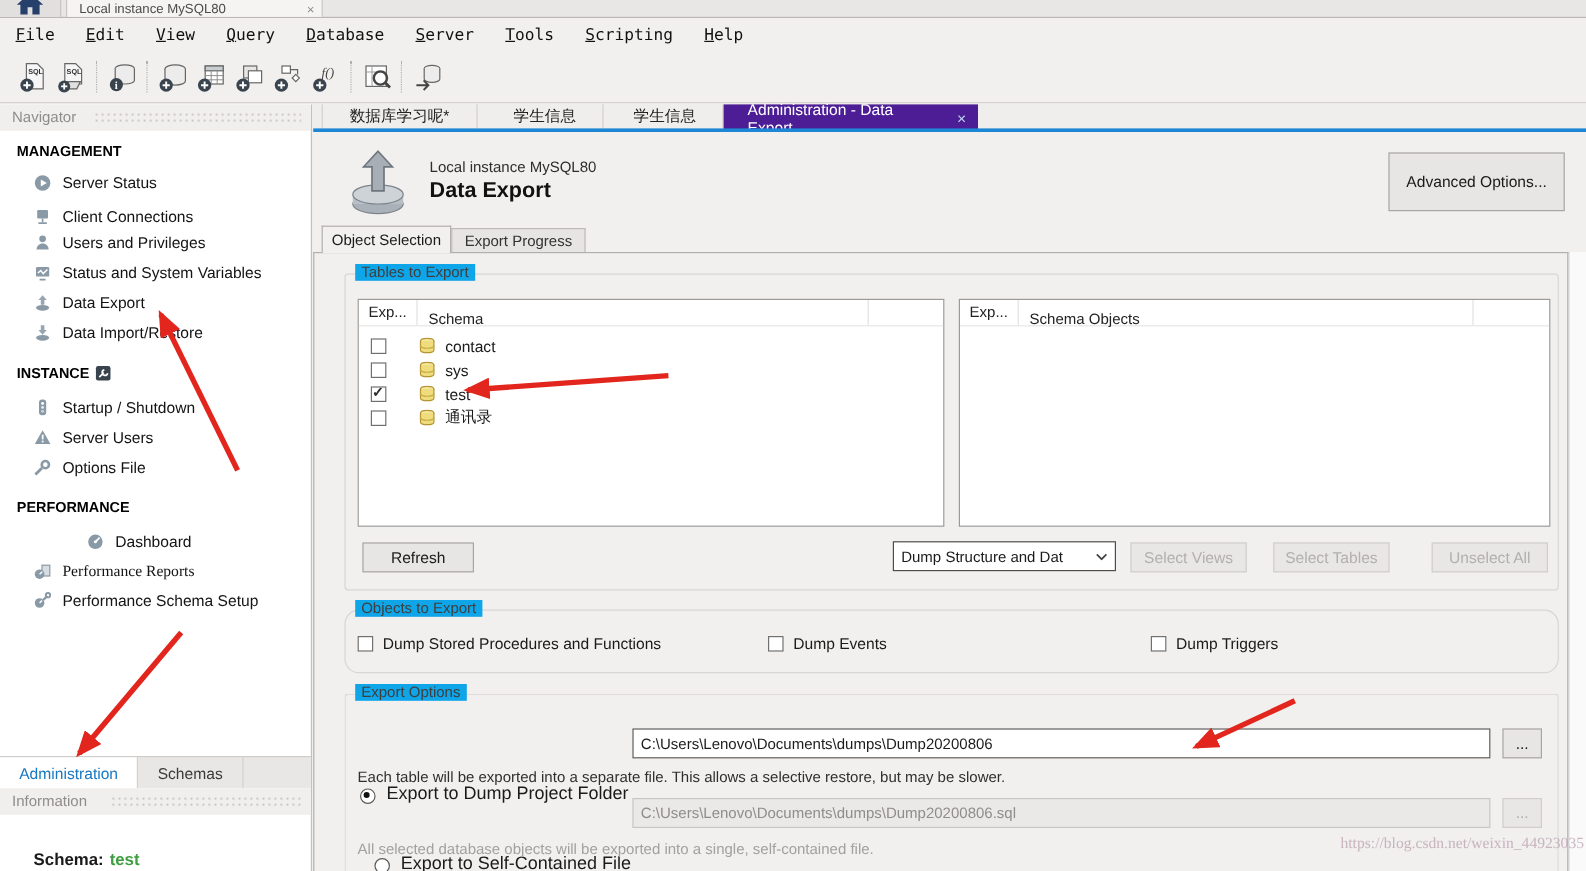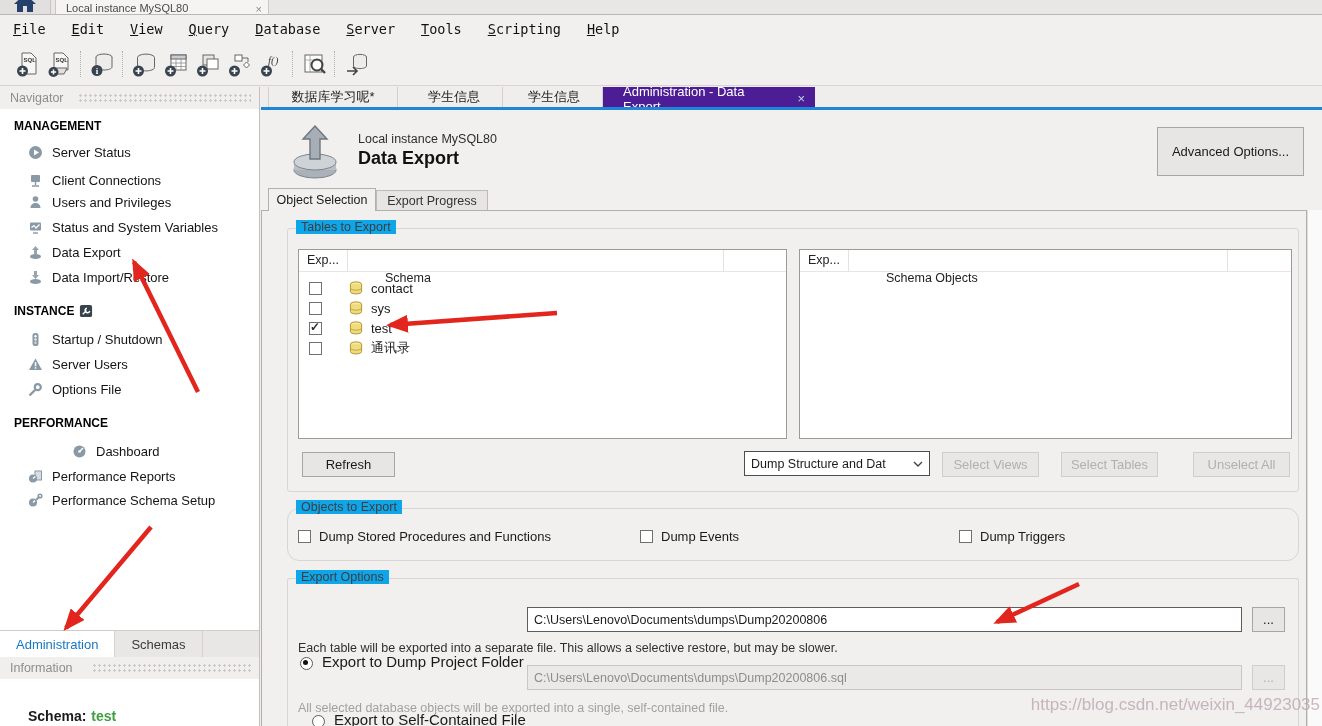--- a/index.html
+++ b/index.html
@@ -67,21 +67,21 @@
 
   .panel{position:absolute;top:100px;left:0;width:1046px;bottom:0;background:#f1f0ee;border:1px solid #b2b0ae;border-bottom:none;box-sizing:border-box;z-index:1;}
   .gutter{position:absolute;top:100px;right:0;width:15px;bottom:0;background:#fbfafa;border-left:1px solid #dedcda;box-sizing:border-box;}
 
   .group{position:absolute;border:1px solid #d8d6d4;border-radius:3px;box-sizing:border-box;}
   .group-label{position:absolute;top:-9px;left:8px;background:#0ea5e9;padding:0 5px;font-size:12.5px;color:#3f3e3d;white-space:nowrap;}
 
   .listbox{position:absolute;background:#fff;border:1px solid #9c9a98;box-sizing:border-box;}
   .list-header{height:21px;border-bottom:1px solid #e8e6e4;position:relative;font-size:12.5px;color:#222;}
   .list-header .c1{position:absolute;left:8px;top:3px;}
-  .list-header .c2{position:absolute;left:58px;top:21px;margin-left:28px;}
+  .list-header .c2{position:absolute;left:58px;top:9px;}
   .list-header .v1{position:absolute;left:48px;top:0;bottom:0;border-left:1px solid #e4e2e0;}
   .list-header .v2{position:absolute;top:0;bottom:0;border-left:1px solid #e4e2e0;}
   .list-rows{padding-top:6px;}
   .s-row{height:20px;display:flex;align-items:center;padding-left:10px;}
   .s-row .cyl{margin-left:27px;}
   .s-row .nm{margin-left:8px;font-size:13px;}
 
   .cb{width:13px;height:13px;background:#fff;border:1px solid #707070;box-sizing:border-box;position:relative;display:inline-block;flex:none;}
   .cb.checked::after{content:"✓";position:absolute;left:0px;top:-3px;font-size:12px;font-weight:bold;color:#2b2b2b;}
   .radio{width:13px;height:13px;border:1px solid #5a5a5a;border-radius:50%;background:#fff;box-sizing:border-box;position:relative;display:inline-block;flex:none;}
@@ -92,21 +92,21 @@
 
   .check-item{position:absolute;display:flex;align-items:center;gap:8px;font-size:13px;}
   .radio-item{position:absolute;display:flex;align-items:flex-end;gap:9px;font-size:15px;margin-top:43px;}
 
   .tinput{position:absolute;box-sizing:border-box;border:1px solid #5f5d5b;background:#fff;font-family:"Liberation Sans",sans-serif;
           font-size:12.5px;color:#1c1c1c;padding:0 6px;}
   .tinput.disabled{background:#ebe9e7;border-color:#c9c7c5;color:#8f8d8b;}
   .note{position:absolute;font-size:12.5px;color:#2f2f2f;white-space:nowrap;}
   .note.dim{color:#a3a19f;}
 
-  .watermark{position:absolute;right:2px;top:695px;font-size:17px;color:rgba(186,160,175,0.75);z-index:40;}
+  .watermark{position:absolute;right:2px;top:695px;font-size:13px;color:rgba(186,160,175,0.75);z-index:40;font-family:Liberation Serif, serif;}
   .arrows{position:absolute;left:0;top:0;z-index:50;pointer-events:none;}
 </style>
 </head>
 <body>
 
 <div class="screen">
 
   <div class="titlebar">
     <div class="home-tab">
       <svg width="26" height="20" viewBox="0 0 26 20">
@@ -308,21 +308,21 @@
       <span>PERFORMANCE</span>
     </div>
     <div class="nav-item" style="top:353px;margin-left:44px;">
       <svg width="15" height="15" viewBox="0 0 15 15">
           <circle cx="7.5" cy="7.5" r="6" fill="#8a99a6"></circle>
           <path d="M7.5 7.5L11 4" stroke="#fff" stroke-width="1.5"></path>
           <circle cx="7.5" cy="7.5" r="1.3" fill="#fff"></circle>
         </svg>
       <span class="lbl">Dashboard</span>
     </div>
-    <div class="nav-item" style="top:378px;">
+    <div class="nav-item" style="top:378px;font-family:Liberation Serif, serif;">
       <svg width="15" height="15" viewBox="0 0 15 15">
           <rect x="7" y="2" width="6.5" height="9" fill="#d7dde2" stroke="#8a99a6"></rect>
           <circle cx="5" cy="9.5" r="4" fill="#8a99a6"></circle>
           <path d="M5 9.5L7.3 7.5" stroke="#fff" stroke-width="1.2"></path>
         </svg>
       <span class="lbl">Performance Reports</span>
     </div>
     <div class="nav-item" style="top:402px;">
       <svg width="15" height="15" viewBox="0 0 15 15">
           <circle cx="5" cy="9.5" r="4" fill="#8a99a6"></circle>

